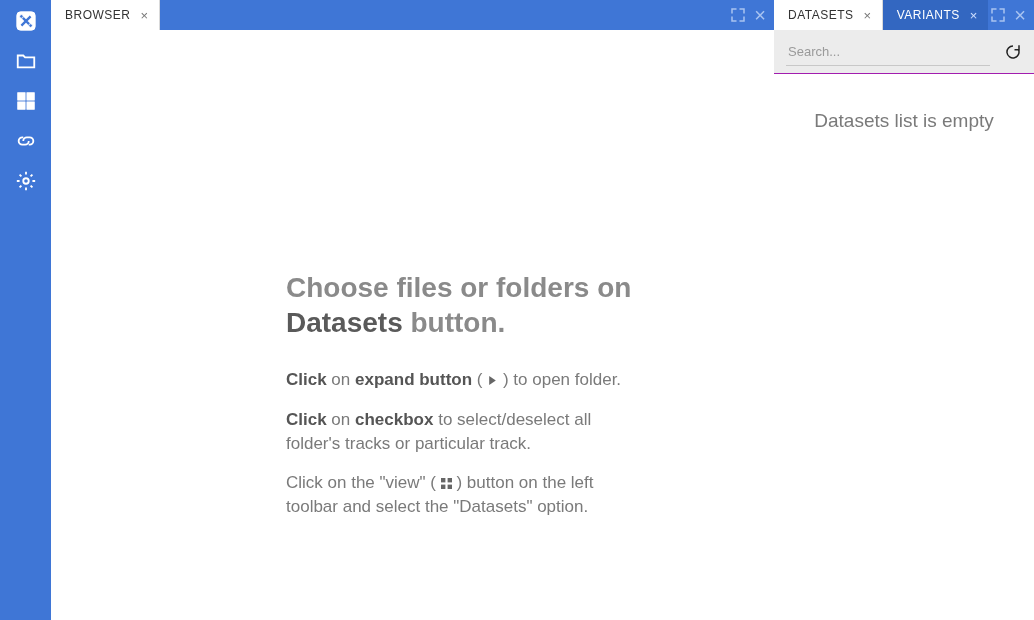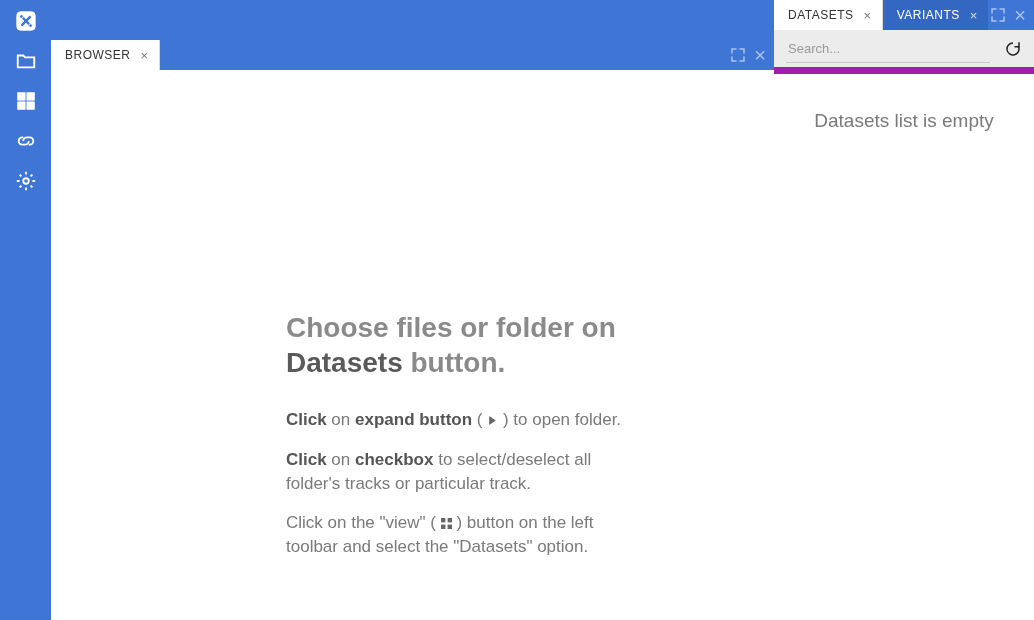--- a/index.html
+++ b/index.html
@@ -30,21 +30,20 @@
     display: flex;
     flex-direction: column;
     background: #3f76d6;
   }
   .main-tabbar {
     height: 30px;
     display: flex;
     align-items: flex-start;
     padding-left: 0;
     position: relative;
-    margin-top: 40px;
   }
   .tab {
     height: 30px;
     background: #fff;
     color: #333;
     font-size: 12px;
     letter-spacing: 0.5px;
     display: flex;
     align-items: center;
     padding: 0 10px 0 14px;
@@ -132,21 +131,21 @@
     background: #fff;
     display: flex;
     flex-direction: column;
   }
   .search-row {
     height: 44px;
     background: #ececec;
     display: flex;
     align-items: center;
     padding: 0 12px;
-    border-bottom: 7px solid #a21caf;
+    border-bottom: 1px solid #a21caf;
   }
   .search-row input {
     flex: 1;
     border: none;
     border-bottom: 1px solid #c8c8c8;
     background: transparent;
     font-size: 13px;
     padding: 6px 2px;
     outline: none;
     color: #444;
@@ -214,21 +213,21 @@
         <svg viewBox="0 0 16 16">
             <path d="M2 6V2h4M14 10v4h-4M10 2h4v4M6 14H2v-4" stroke-width="1.5" stroke-linecap="round"></path>
           </svg>
       </div>
       <div class="ctl close-x">×</div>
     </div>
   </div>
   <div class="main-content">
     <div class="empty-state">
       <h1>
-        <span>Choose files or folder on </span><span class="em">Datasets</span><span> button.</span>
+        <span>Choose files or folders on </span><span class="em">Datasets</span><span> button.</span>
       </h1>
       <p>
         <span class="b">Click</span><span> on </span><span class="b">expand button</span><span> ( </span><span class="inline-icon">
             <svg viewBox="0 0 10 10">
               <path d="M2 1l6 4-6 4z"></path>
             </svg>
           </span><span> ) to open folder.</span>
       </p>
       <p>
         <span class="b">Click</span><span> on </span><span class="b">checkbox</span><span> to select/deselect all folder's tracks or particular track.</span>

